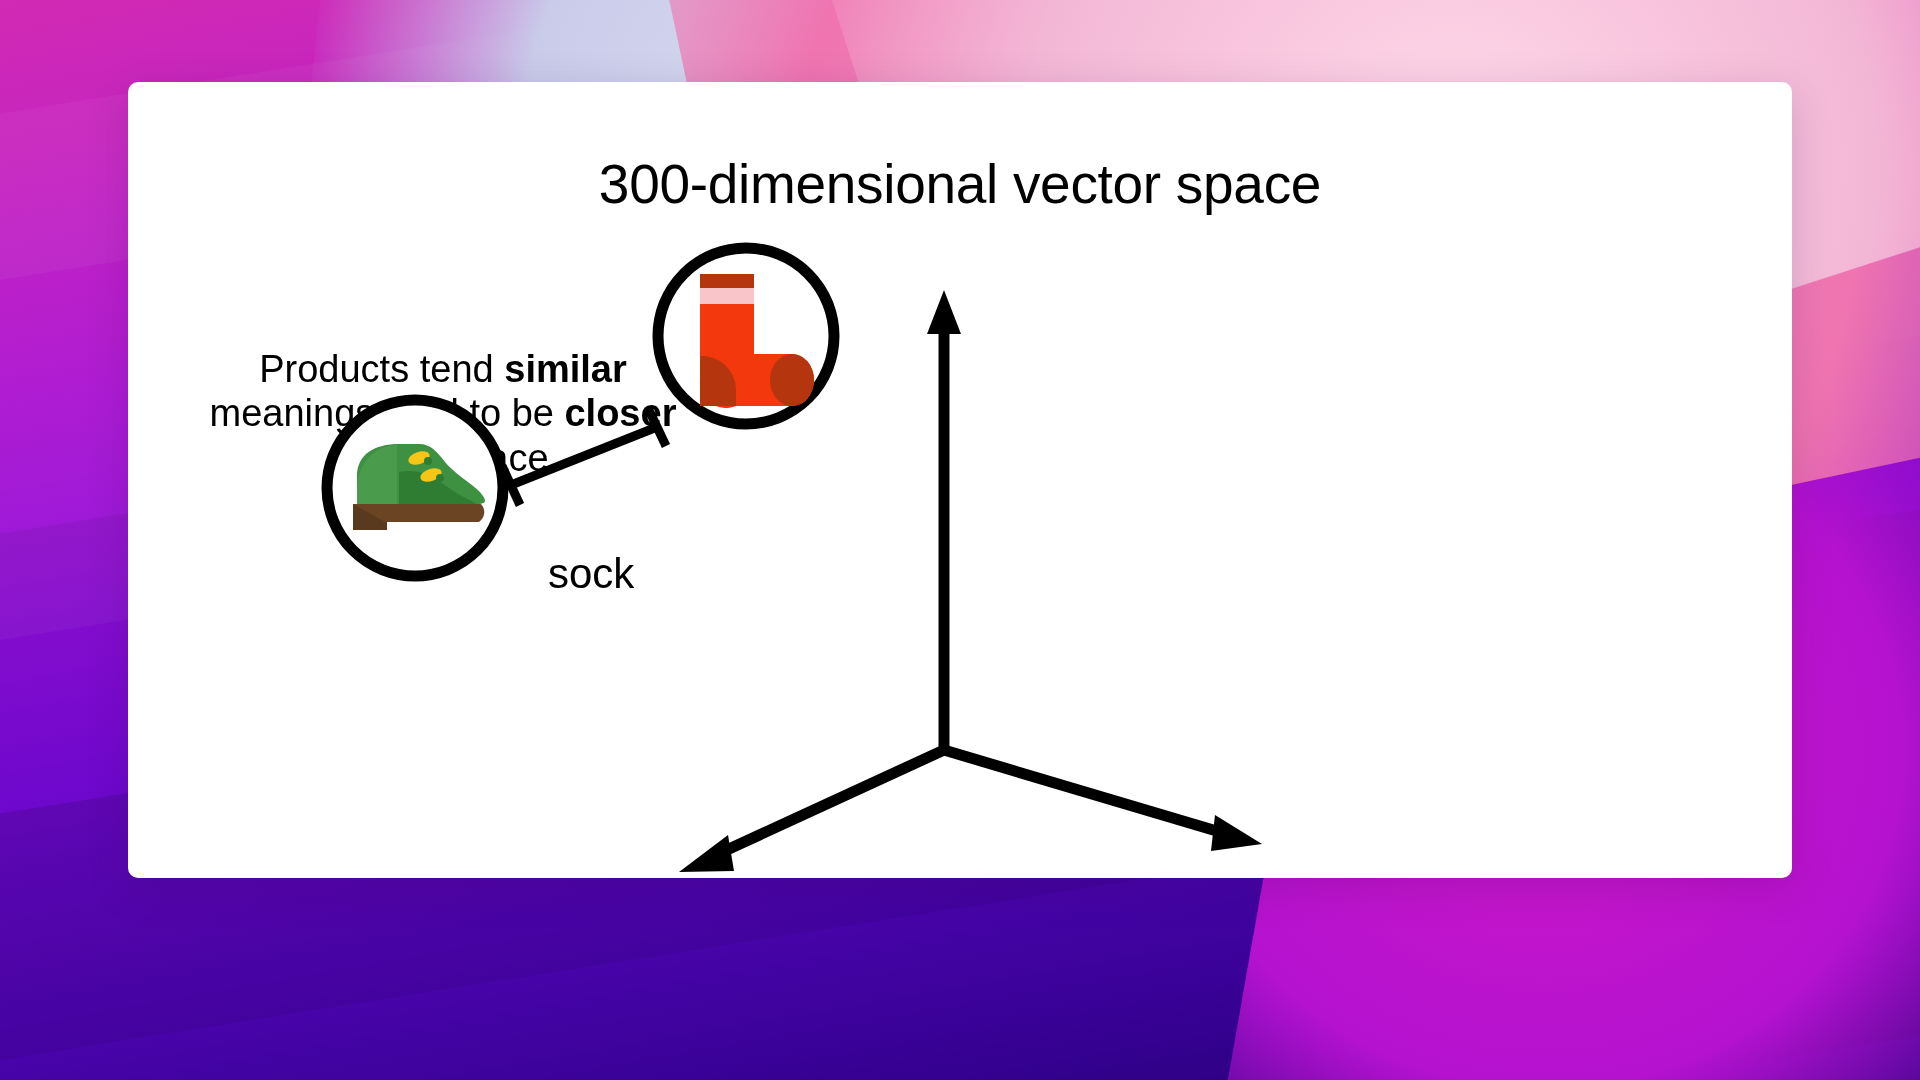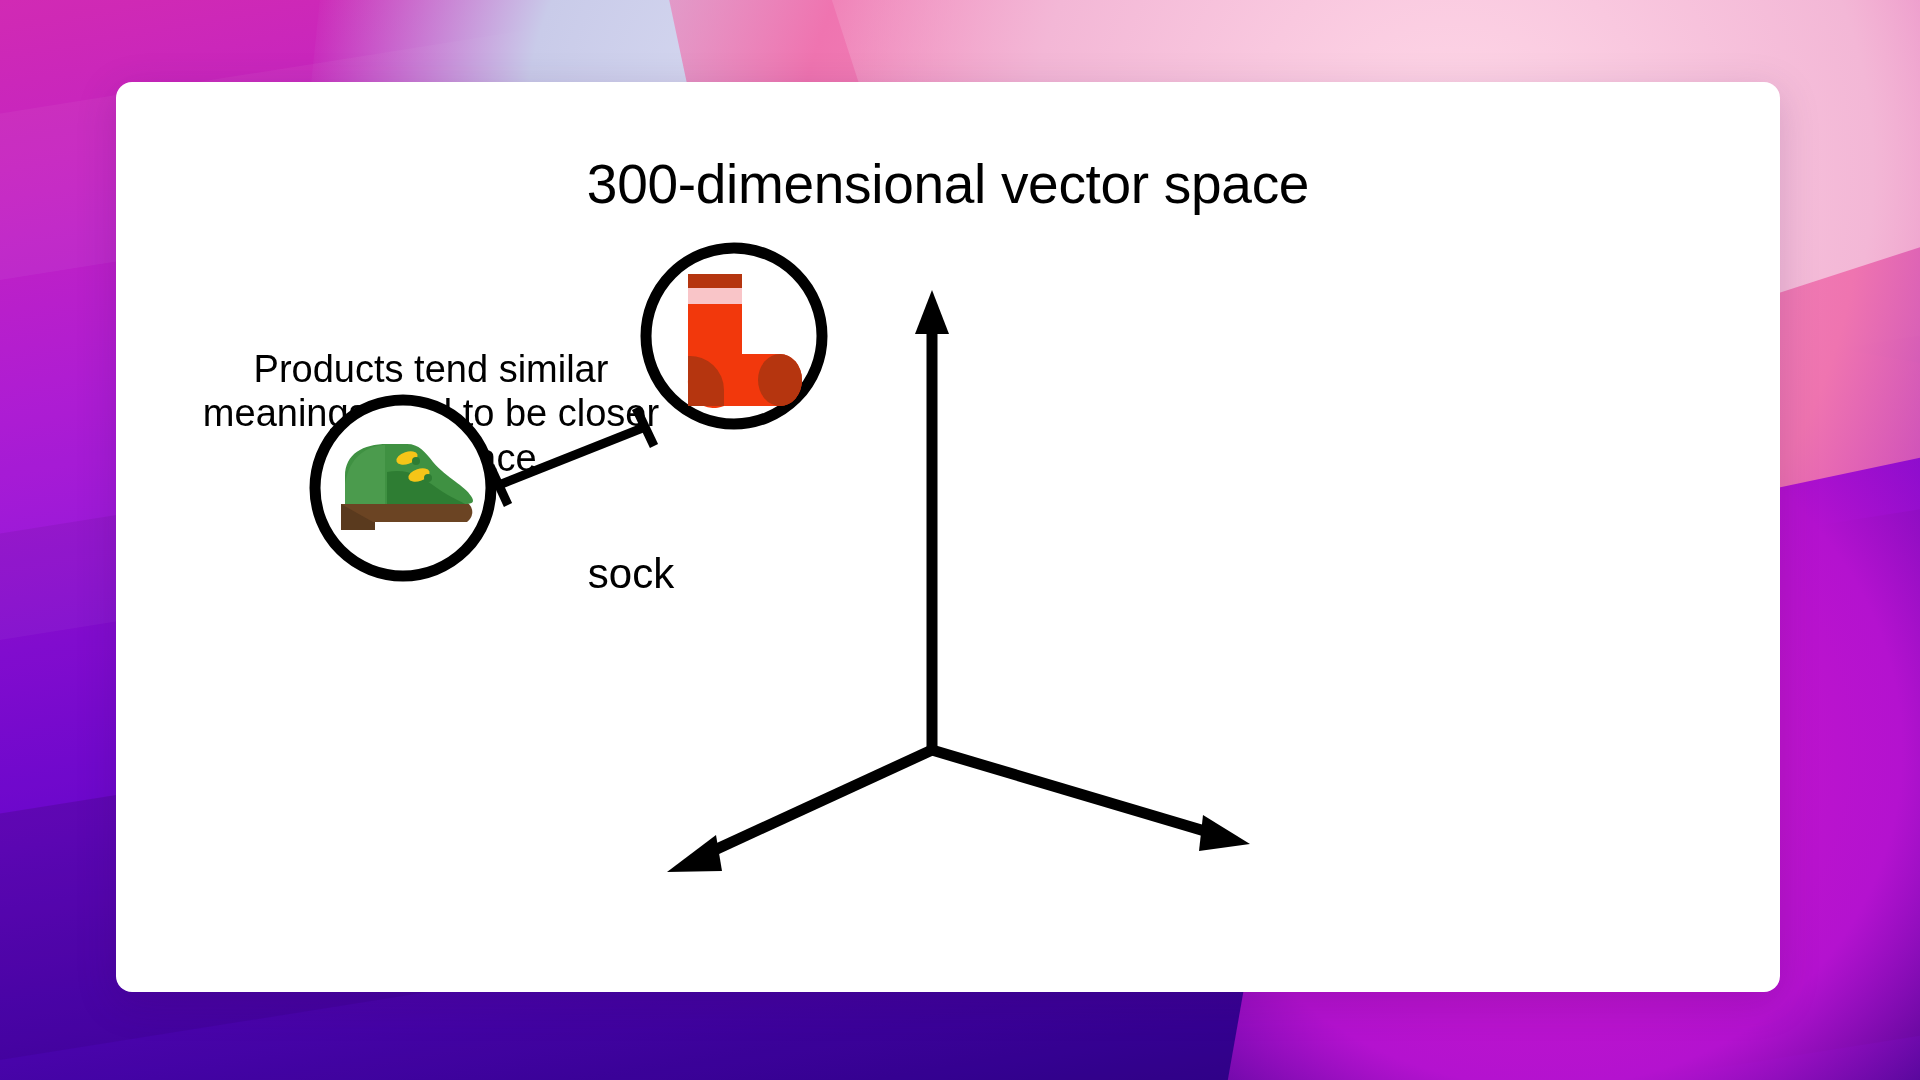--- a/index.html
+++ b/index.html
@@ -75,26 +75,26 @@
   .wp-magenta {
     width: 820px; height: 980px;
     right: -180px; top: 330px;
     background: radial-gradient(ellipse at 30% 45%, #d018c9 0%, #b412cf 45%, rgba(180,18,207,0) 74%);
     transform: rotate(10deg);
   }
 
   
   .card {
     position: absolute;
-    left: 116px;
+    left: 128px;
     top: 82px;
     width: 1664px;
-    height: 910px;
+    height: 796px;
     background: #ffffff;
-    border-radius: 16px;
+    border-radius: 10px;
     box-shadow: 0 10px 40px rgba(60,0,90,0.18);
     overflow: hidden;
   }
 
   
   .title {
     position: absolute;
     left: 0;
     top: 70px;
     width: 100%;
@@ -109,37 +109,36 @@
   .caption {
     position: absolute;
     left: 80px;
     top: 265px;
     width: 470px;
     text-align: center;
     font-size: 38px;
     line-height: 1.17;
     color: #000;
   }
-  .caption b { font-weight: 400; }
+  .caption b { font-weight: 700; }
 
   
   .diagram {
     position: absolute;
     left: 0;
     top: 0;
     width: 1664px;
     height: 908px;
   }
 
   
   .node-label {
     position: absolute;
     font-size: 42px;
     color: #000;
-    text-align: center;
     white-space: nowrap;
   }
   .label-sock { left: 420px; top: 468px; width: 190px; }
   .label-shoe { left: 190px; top: 623px; width: 190px; }
 </style>
 </head>
 <body>
 
 <div id="stage">
 

